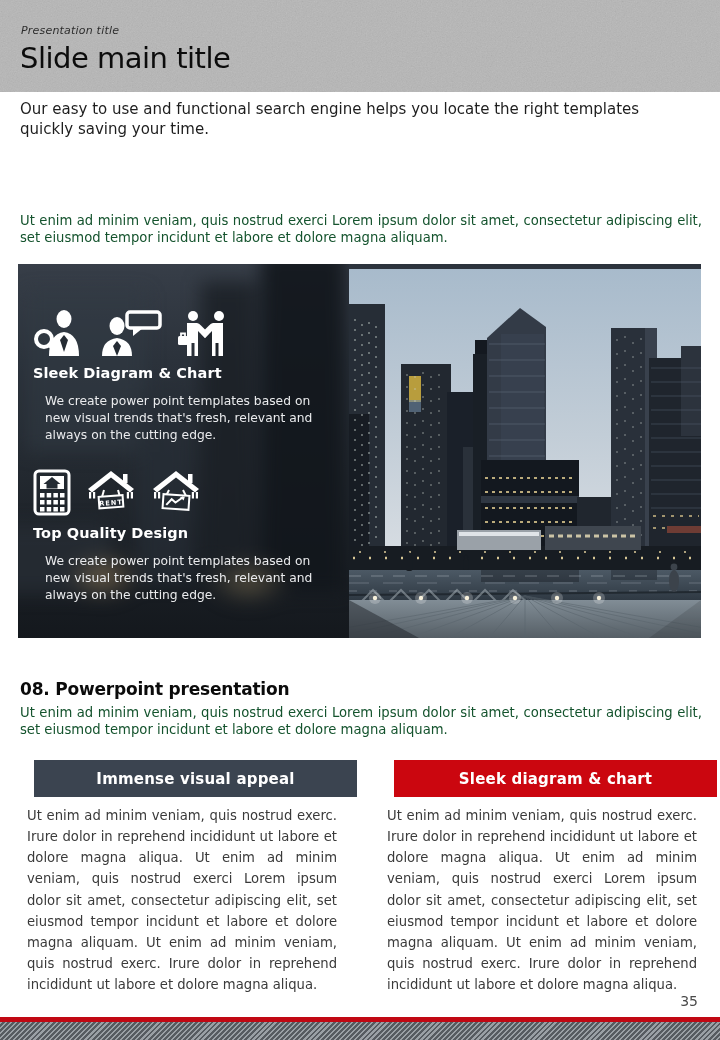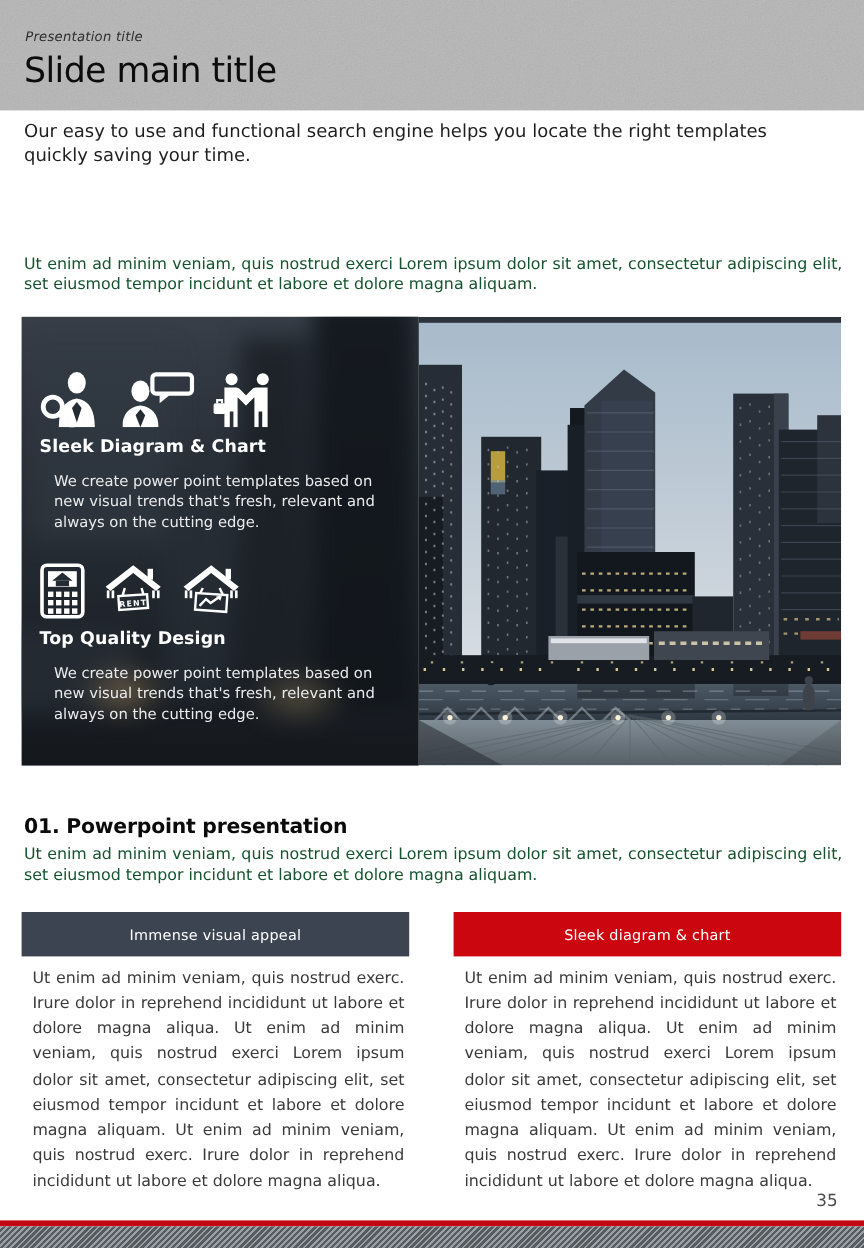--- a/index.html
+++ b/index.html
@@ -38,21 +38,21 @@
   .icon-row svg{display:block;}
   .ftitle{font-size:14.5px;font-weight:bold;color:#ffffff;margin:0 0 7px;letter-spacing:.1px;}
   .fbody{font-size:12.3px;color:#eaebed;line-height:1.38;margin:12px;}
 
   
   .photo{position:absolute;left:349px;top:264px;width:352px;height:374px;overflow:hidden;}
   .photo svg{display:block;width:100%;height:100%;}
 
   
   .col-bar{position:absolute;top:760px;width:323px;height:37px;display:flex;align-items:center;
-           justify-content:center;color:#fff;font-size:12px;font-weight:normal;letter-spacing:.2px;}
+           justify-content:center;color:#fff;font-size:15px;font-weight:bold;letter-spacing:.2px;margin-left:16px;}
   #col-bar-1{left:18px;background:#3b4450;}
   #col-bar-2{left:378px;background:#cb060f;}
   .col-body{position:absolute;top:805px;width:310px;font-size:13.2px;line-height:1.6;color:#3a3a3a;text-align:justify;}
   #col-body-1{left:27px} #col-body-2{left:387px}
 
   
   .page-num{position:absolute;right:22px;top:993px;font-size:14px;color:#4a4a4a;}
   .footer-redline{position:absolute;left:0;top:1017px;width:720px;height:5px;background:#c10813;}
   .footer-stripes{position:absolute;left:0;top:1022px;width:720px;height:18px;
      background:repeating-linear-gradient(135deg,#9aa0a5 0 1.6px,#565b60 1.6px 3.6px);}
@@ -279,21 +279,21 @@
         <circle cx="117" cy="293" r="2.2"></circle>
           <rect x="114.5" y="295" width="5" height="11" rx="2"></rect>
       </g>
       <g fill="#3c434b">
         <circle cx="325" cy="303" r="3.4"></circle>
           <ellipse cx="325" cy="317" rx="5" ry="11"></ellipse>
       </g>
     </svg>
   </div>
 
-  <div class="sec-heading" id="s2-head">01. Powerpoint presentation</div>
+  <div class="sec-heading" id="s2-head">08. Powerpoint presentation</div>
   <div class="sec-body" id="s2-body">Ut enim ad minim veniam, quis nostrud exerci  Lorem ipsum dolor sit amet, consectetur adipiscing elit, set eiusmod tempor incidunt et labore et dolore magna aliquam.</div>
 
   <div class="col-bar" id="col-bar-1">Immense visual appeal</div>
   <div class="col-bar" id="col-bar-2">Sleek diagram &amp; chart</div>
   <div class="col-body" id="col-body-1">Ut enim ad minim veniam, quis nostrud exerc. Irure dolor in reprehend incididunt ut labore et dolore magna aliqua. Ut enim ad minim veniam, quis nostrud exerci  Lorem ipsum dolor sit amet, consectetur adipiscing elit, set eiusmod tempor incidunt et labore et dolore magna aliquam. Ut enim ad minim veniam, quis nostrud exerc. Irure dolor in reprehend incididunt ut labore et dolore magna aliqua.</div>
   <div class="col-body" id="col-body-2">Ut enim ad minim veniam, quis nostrud exerc. Irure dolor in reprehend incididunt ut labore et dolore magna aliqua. Ut enim ad minim veniam, quis nostrud exerci  Lorem ipsum dolor sit amet, consectetur adipiscing elit, set eiusmod tempor incidunt et labore et dolore magna aliquam. Ut enim ad minim veniam, quis nostrud exerc. Irure dolor in reprehend incididunt ut labore et dolore magna aliqua.</div>
 
   <div class="page-num">35</div>
   <div class="footer-redline"></div>
   <div class="footer-stripes"></div>

